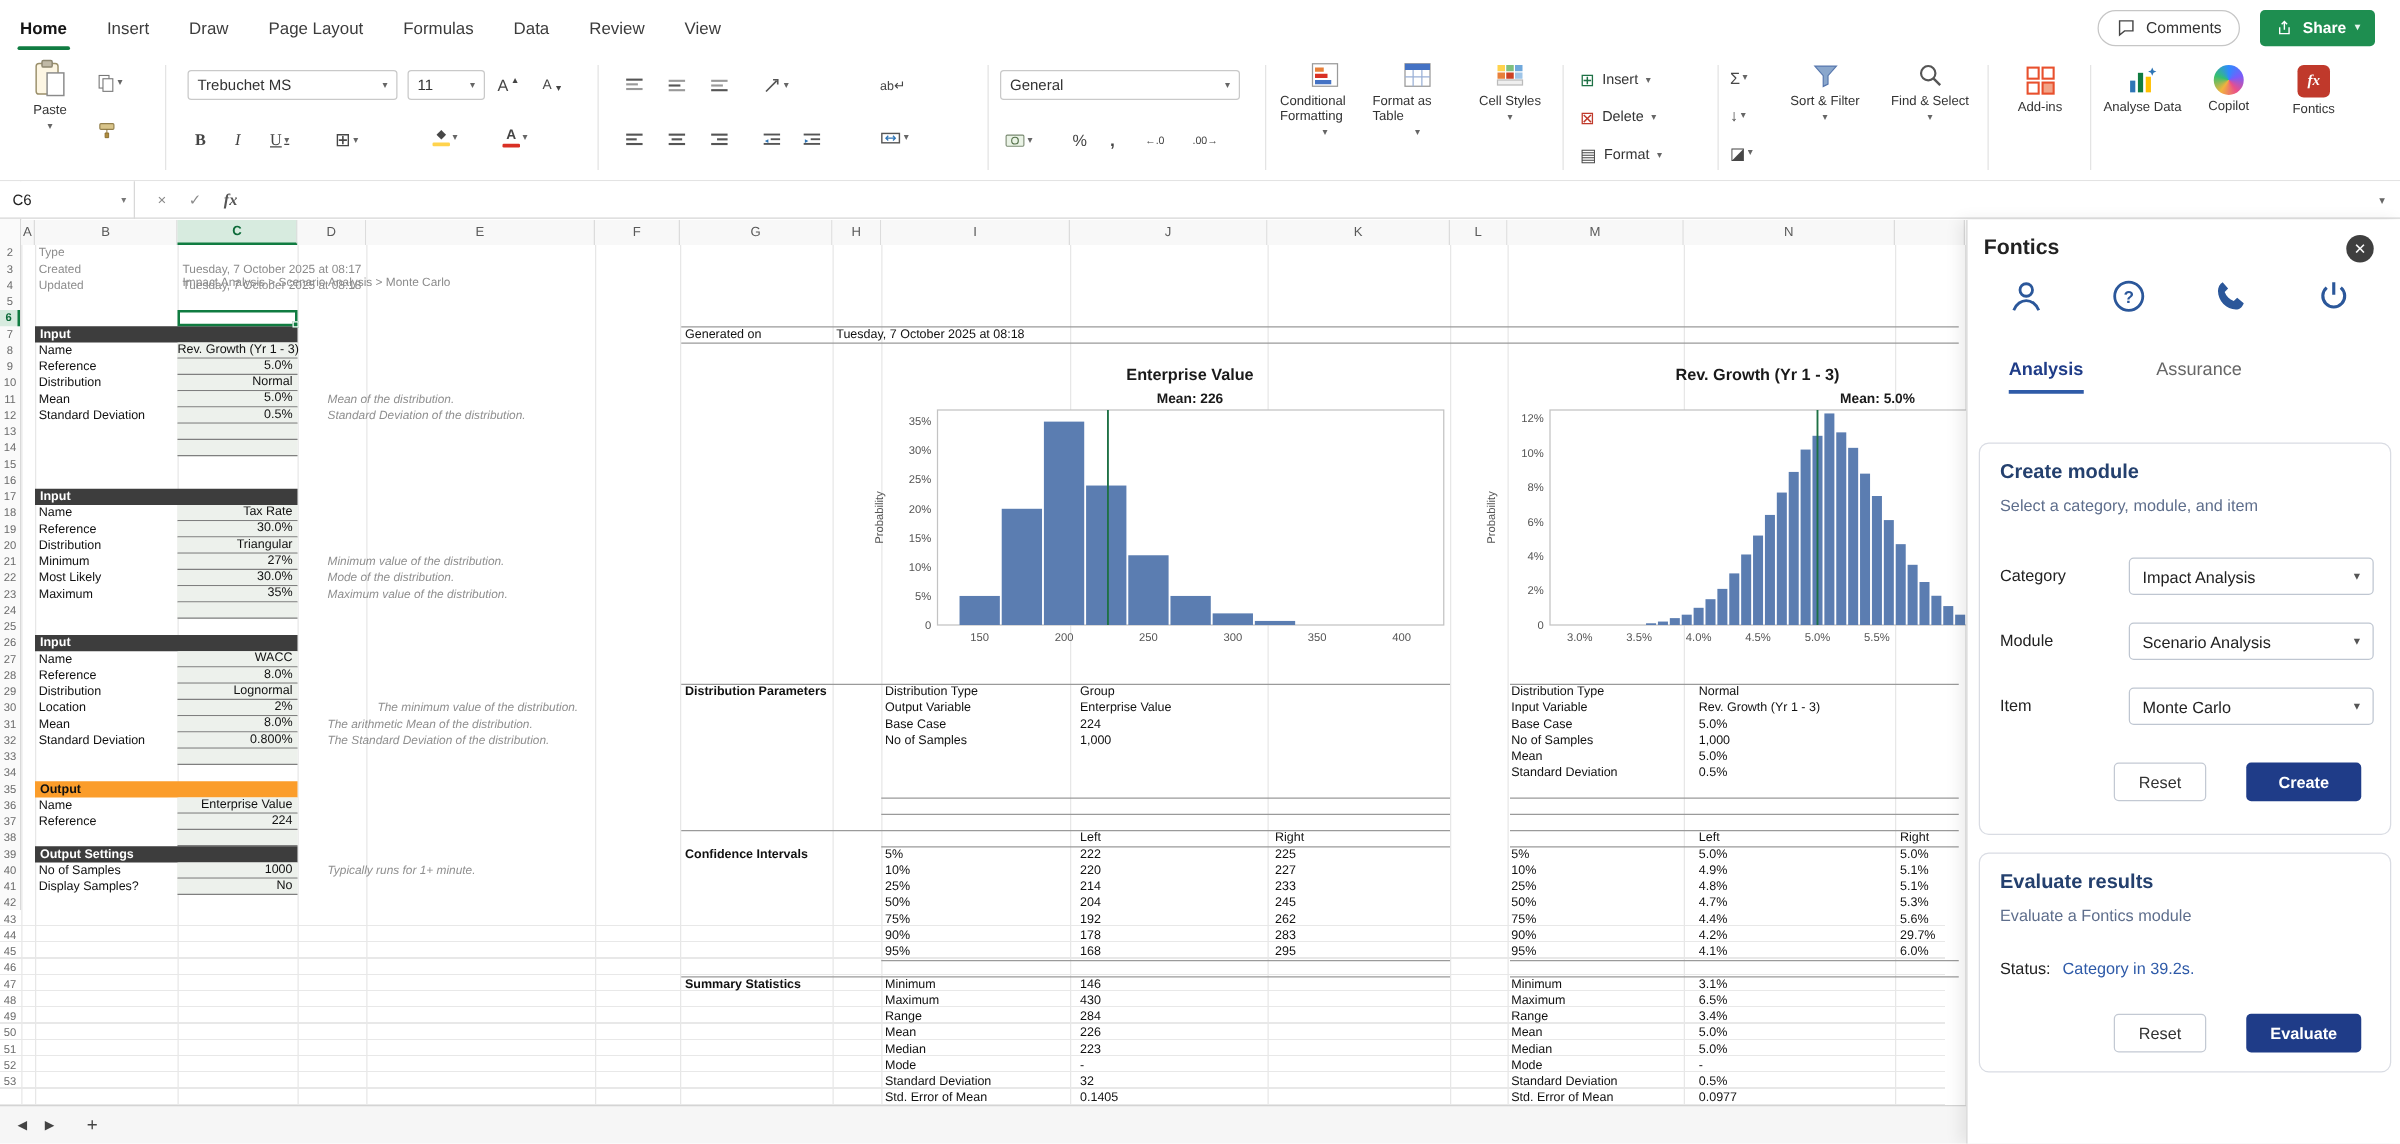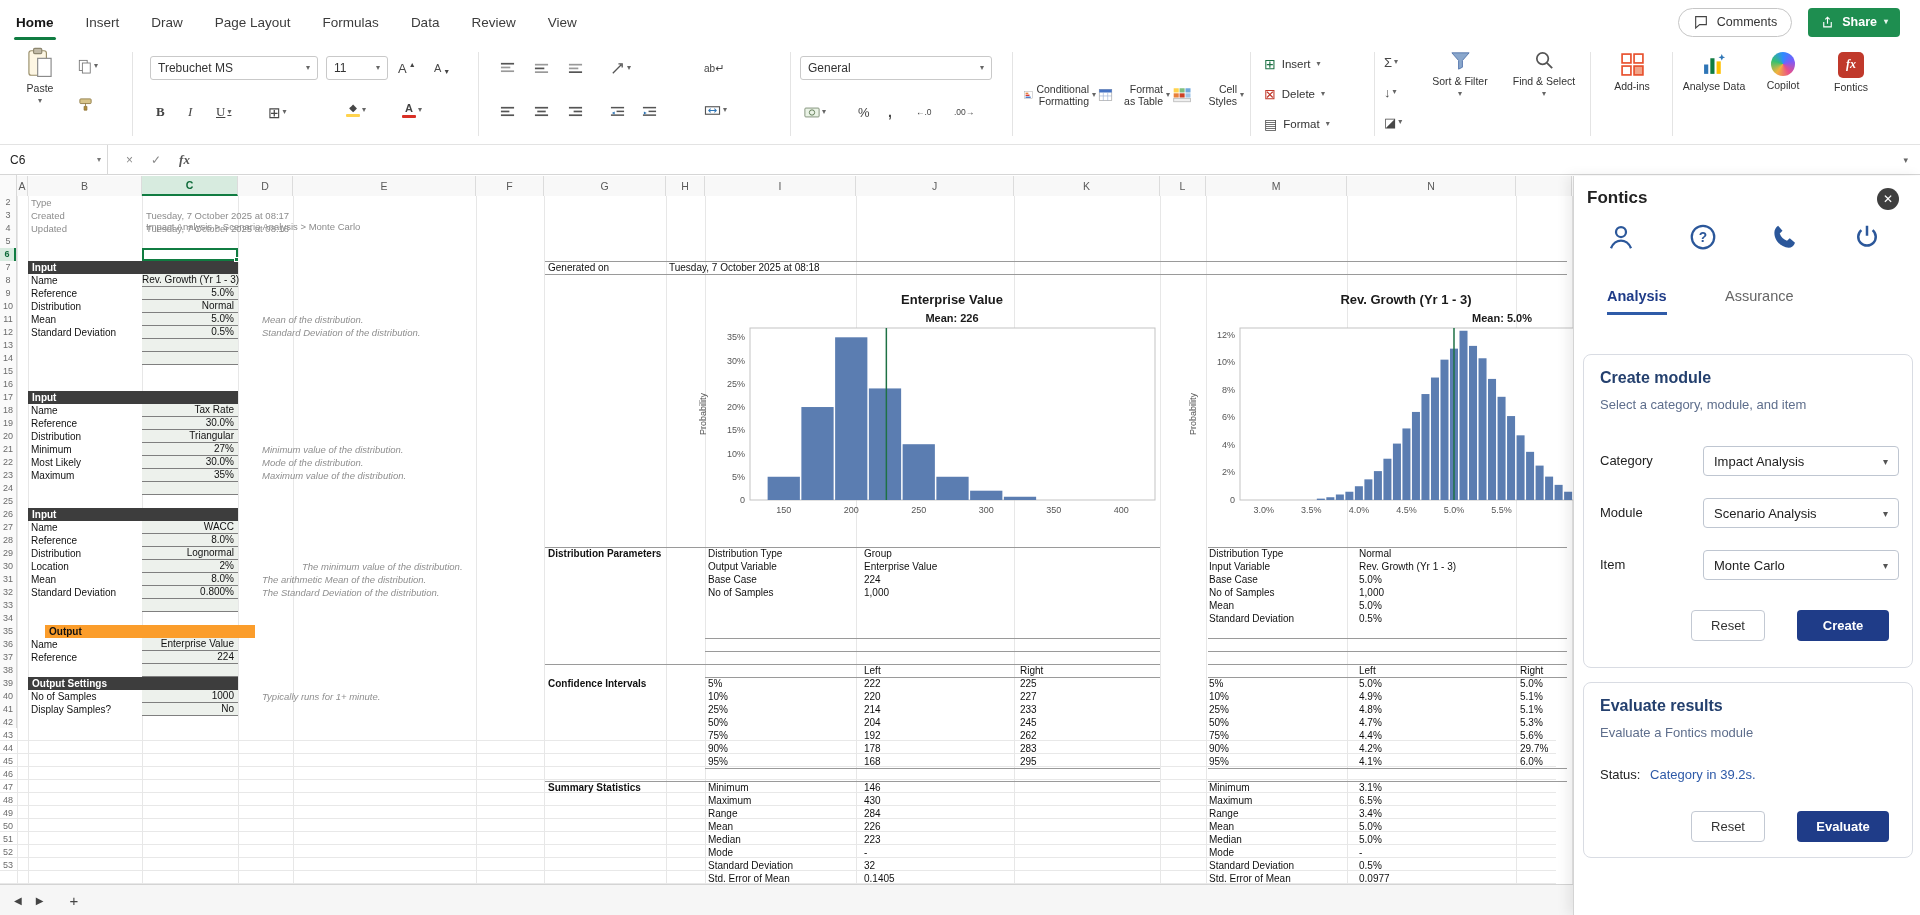--- a/index.html
+++ b/index.html
@@ -16,21 +16,21 @@
 
 #toolbar{position:absolute;left:0;top:44px;width:1920px;height:101px;background:#fff;border-bottom:1px solid #e3e3e3;z-index:20}
 .tbg{position:absolute;top:0;height:100px}
 .tbdiv{position:absolute;top:8px;height:84px;width:1px;background:#e4e4e4}
 .bigbtn{position:absolute;display:flex;flex-direction:column;align-items:center;gap:3px;font-size:10.5px;color:#333;text-align:center;line-height:1.15;cursor:default}
 .chv{font-size:8px;color:#666;line-height:1}
 .combo{position:absolute;display:flex;align-items:center;justify-content:space-between;border:1px solid #c9c9c9;border-radius:3px;background:#fff;font-size:12px;color:#333;padding:0 7px;height:24px}
 .mib{position:absolute;display:flex;align-items:center;gap:2px;font-size:13px;color:#444;height:24px}
 .gly{font-size:13px;color:#474747;line-height:1}
 .abar{display:inline-block;width:14px;height:3px;border-radius:1px}
-.stylebtn{position:absolute;top:4px;width:72px;height:94px;display:flex;flex-direction:row;align-items:center;gap:3px;font-size:10.5px;color:#333;text-align:right;line-height:1.15}
+.stylebtn{position:absolute;top:4px;width:72px;height:94px;display:flex;flex-direction:column;align-items:center;gap:3px;font-size:10.5px;color:#333;text-align:left;line-height:1.15}
 .cellrow{position:absolute;left:4px;display:flex;align-items:center;gap:6px;font-size:11.5px;color:#333;height:24px}
 .mi16{display:block}
 
 #fbar{position:absolute;left:0;top:145px;width:1920px;height:30px;background:#fff;border-bottom:1px solid #d6d6d6;z-index:20;display:flex;align-items:center}
 #namebox{width:108px;height:30px;border-right:1px solid #d8d8d8;display:flex;align-items:center;padding:0 6px 0 10px;font-size:12px;color:#222}
 #namebox .sp{margin-left:auto;font-size:8px;color:#777}
 .fbic{font-size:12px;color:#8a8a8a;margin-left:18px}
 #fxic{font-family:"Liberation Serif",serif;font-style:italic;font-weight:bold;color:#555;margin-left:18px;font-size:13px}
 #finput{flex:1;margin-left:16px;height:30px}
 #fchv{margin-right:12px;font-size:9px;color:#666}
@@ -545,21 +545,21 @@
       <div class="ct" style="left: 31px; top: 560px;">Location</div>
       <div class="vcell" style="left: 142px; top: 560px; width: 96px; height: 13px;">2%</div>
       <div class="ct note" style="left: 262px; top: 560px; margin-left: 40px;">The minimum value of the distribution.</div>
       <div class="ct" style="left: 31px; top: 573px;">Mean</div>
       <div class="vcell" style="left: 142px; top: 573px; width: 96px; height: 13px;">8.0%</div>
       <div class="ct note" style="left: 262px; top: 573px;">The arithmetic Mean of the distribution.</div>
       <div class="ct" style="left: 31px; top: 586px;">Standard Deviation</div>
       <div class="vcell" style="left: 142px; top: 586px; width: 96px; height: 13px;">0.800%</div>
       <div class="ct note" style="left: 262px; top: 586px;">The Standard Deviation of the distribution.</div>
       <div class="vcell" style="left: 142px; top: 599px; width: 96px; height: 13px;"></div>
-      <div class="hdr org" style="left: 28px; top: 625px; width: 210px; height: 13px; margin-left: 17px;">Output</div>
+      <div class="hdr org" style="left: 28px; top: 625px; width: 210px; height: 13px;">Output</div>
       <div class="ct" style="left: 31px; top: 638px;">Name</div>
       <div class="vcell" style="left: 142px; top: 638px; width: 96px; height: 13px;">Enterprise Value</div>
       <div class="ct" style="left: 31px; top: 651px;">Reference</div>
       <div class="vcell" style="left: 142px; top: 651px; width: 96px; height: 13px;">224</div>
       <div class="vcell" style="left: 142px; top: 664px; width: 96px; height: 13px;"></div>
       <div class="hdr drk" style="left: 28px; top: 677px; width: 210px; height: 13px;">Output Settings</div>
       <div class="ct" style="left: 31px; top: 690px;">No of Samples</div>
       <div class="vcell" style="left: 142px; top: 690px; width: 96px; height: 13px;">1000</div>
       <div class="ct note" style="left: 262px; top: 690px;">Typically runs for 1+ minute.</div>
       <div class="ct" style="left: 31px; top: 703px;">Display Samples?</div>

